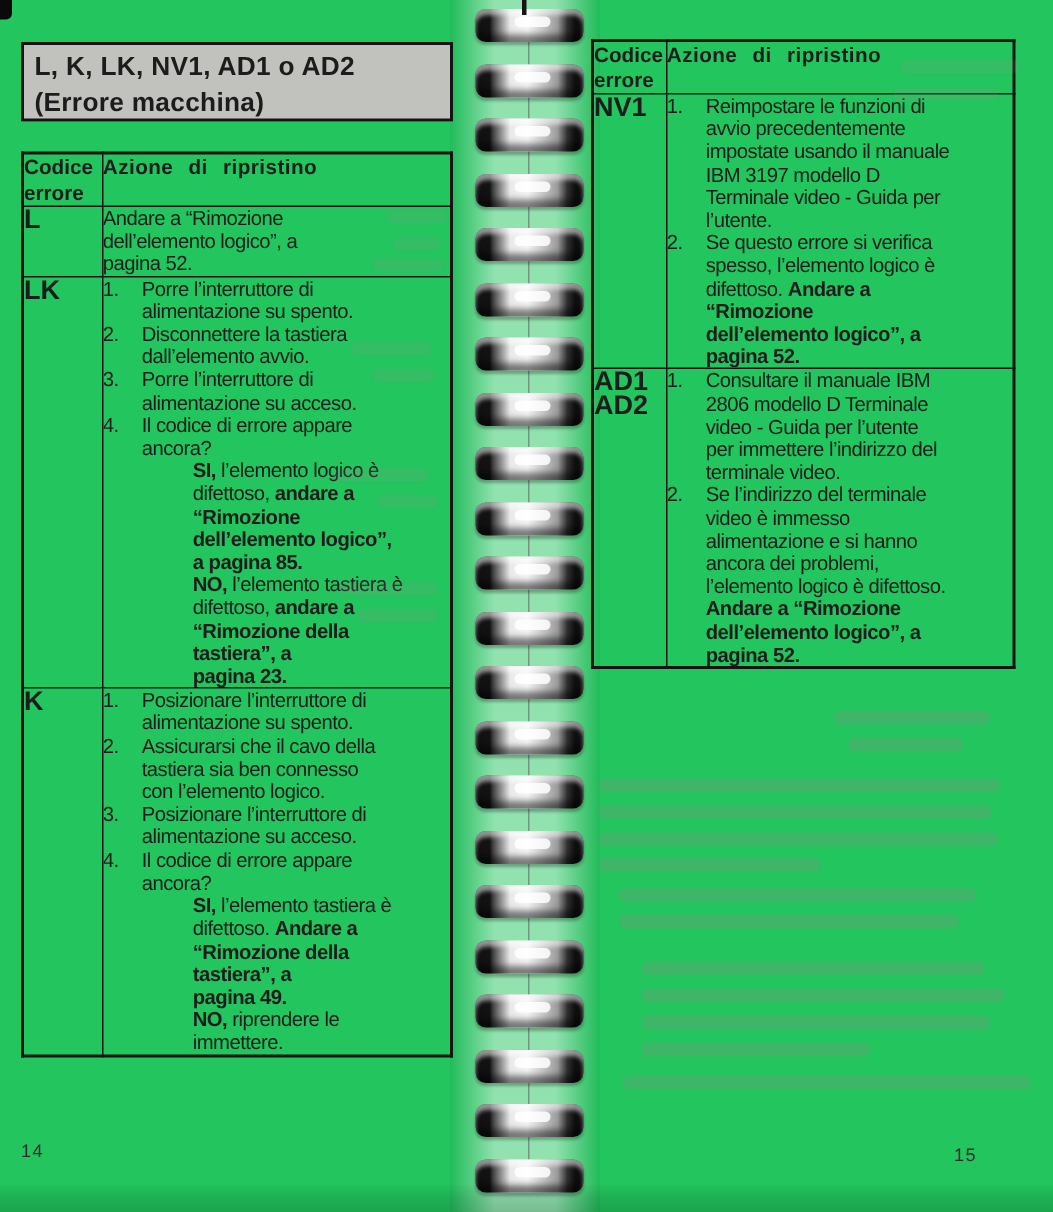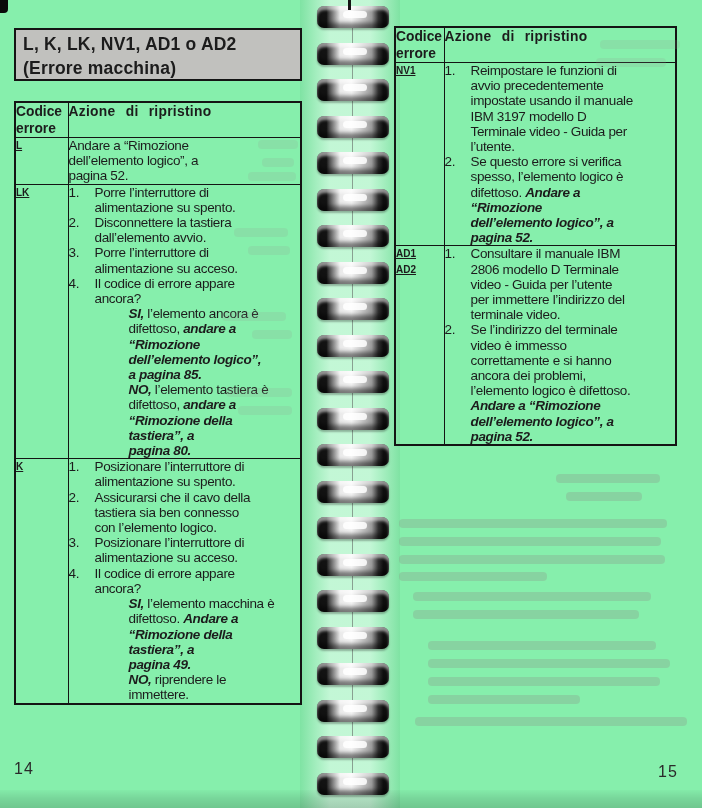--- a/index.html
+++ b/index.html
@@ -1,18 +1,18 @@
 <!DOCTYPE html>
 <html><head>
 <meta charset="utf-8">
 <style>
   html,body{margin:0;padding:0;background:#888;}
   .scan{
     position:relative;width:702px;height:808px;overflow:hidden;
-    background:#86efac;
+    background:#22c55e;
     font-family:"Liberation Sans", sans-serif;
     color:#1c1c1c;
   }
   
   .corner-mark{position:absolute;left:0;top:0;width:8px;height:13px;background:#0a0a0a;border-bottom-right-radius:4px;}
   .top-wire{position:absolute;left:348px;top:0;width:3px;height:10px;background:#151515;}
   .bottom-band{position:absolute;left:0;top:790px;width:702px;height:18px;
     background:linear-gradient(180deg, rgba(0,0,0,0.02), rgba(0,0,0,0.10) 45%, rgba(0,0,0,0.17));}
   .gutter{position:absolute;left:300px;top:0;width:100px;height:808px;
     background:linear-gradient(90deg, rgba(0,0,0,0.05), rgba(255,255,255,0.5) 30%, rgba(255,255,255,0.5) 70%, rgba(0,0,0,0.05));}
@@ -33,32 +33,32 @@
     background:#c1c1be;border:2px solid #141414;
     font-weight:bold;font-size:17.5px;line-height:24px;padding:2px 0 0 7px;
     white-space:pre-line;letter-spacing:0.2px;
   }
   table.err{position:absolute;border-collapse:collapse;table-layout:fixed;
     border:2px solid #141414;background:transparent;}
   table.err th, table.err td{border:1.5px solid #141414;vertical-align:top;padding:0;margin-top:36px;}
   table.err th{font-weight:bold;font-size:13.8px;line-height:17px;text-align:left;white-space:pre-line;}
   th.code-h{padding:3px 0 3px 6px;}
   th.action-h{padding:3px 0 3px 8px;word-spacing:6px;letter-spacing:0.3px;}
-  td.code{font-weight:bold;font-size:10px;line-height:16px;padding:5px 0 0 6px;white-space:pre-line;text-decoration:underline;}
+  td.code{font-weight:bold;font-size:18px;line-height:16px;padding:5px 0 0 6px;white-space:pre-line;}
   td.action{padding:5px 2px 6px 8px;}
   .aw{overflow:hidden;}
   .step{display:flex;align-items:flex-start;}
   .num{flex:none;width:26px;font-size:13.5px;line-height:15.2px;letter-spacing:-0.35px;}
   .stext{flex:1;font-size:13.5px;line-height:15.2px;letter-spacing:-0.35px;white-space:pre;}
   .plain .stext{margin-left:0;}
   .sub{margin-left:34px;font-size:13.5px;line-height:15.2px;letter-spacing:-0.35px;white-space:pre;}
-  .b{font-weight:bold;font-style:italic;}
-  .pagenum{position:absolute;font-size:16px;color:#2a2a2a;letter-spacing:1px;}
+  .b{font-weight:bold;}
+  .pagenum{position:absolute;font-size:12px;color:#2a2a2a;letter-spacing:1px;}
   #pn-left{left:14px;top:760px;}
-  #pn-right{left:658px;top:763px;}
+  #pn-right{left:636px;top:763px;}
   #table-left{left:14px;top:101px;width:288px;}
   #table-right{left:394px;top:26px;width:283px;}
   #table-left col.c1{width:53px;}
   #table-right col.c1{width:49px;}
 </style>
 </head>
 <body>
 
 <div class="scan">
 
@@ -108,29 +108,29 @@
 dall’elemento avvio.</span></div>
               </div>
               <div class="step">
                 <span class="num">3.</span>
                 <div class="stext"><span>Porre l’interruttore di
 alimentazione su acceso.</span></div>
               </div>
               <div class="step">
                 <span class="num">4.</span>
                 <div class="stext"><span>Il codice di errore appare
-ancora?</span><div class="sub"><span class="b">SI, </span><span>l’elemento ancora è
+ancora?</span><div class="sub"><span class="b">SI, </span><span>l’elemento logico è
 difettoso, </span><span class="b">andare a
 “Rimozione
 dell’elemento logico”,
 a pagina 85.</span></div><div class="sub"><span class="b">NO, </span><span>l’elemento tastiera è
 difettoso, </span><span class="b">andare a
 “Rimozione della
 tastiera”, a
-pagina 80.</span></div></div>
+pagina 23.</span></div></div>
               </div>
             </div>
           </td>
         </tr>
         <tr>
           <td class="code">K</td>
           <td class="action">
             <div class="aw">
               <div class="step">
                 <span class="num">1.</span>
@@ -144,21 +144,21 @@
 con l’elemento logico.</span></div>
               </div>
               <div class="step">
                 <span class="num">3.</span>
                 <div class="stext"><span>Posizionare l’interruttore di
 alimentazione su acceso.</span></div>
               </div>
               <div class="step">
                 <span class="num">4.</span>
                 <div class="stext"><span>Il codice di errore appare
-ancora?</span><div class="sub"><span class="b">SI, </span><span>l’elemento macchina è
+ancora?</span><div class="sub"><span class="b">SI, </span><span>l’elemento tastiera è
 difettoso. </span><span class="b">Andare a
 “Rimozione della
 tastiera”, a
 pagina 49.</span></div><div class="sub"><span class="b">NO, </span><span>riprendere le
 immettere.</span></div></div>
               </div>
             </div>
           </td>
         </tr>
       </tbody>
@@ -214,21 +214,21 @@
                 <div class="stext"><span>Consultare il manuale IBM
 2806 modello D Terminale
 video - Guida per l’utente
 per immettere l’indirizzo del
 terminale video.</span></div>
               </div>
               <div class="step">
                 <span class="num">2.</span>
                 <div class="stext"><span>Se l’indirizzo del terminale
 video è immesso
-correttamente e si hanno
+alimentazione e si hanno
 ancora dei problemi,
 l’elemento logico è difettoso.
 </span><span class="b">Andare a “Rimozione
 dell’elemento logico”, a
 pagina 52.</span></div>
               </div>
             </div>
           </td>
         </tr>
       </tbody>

